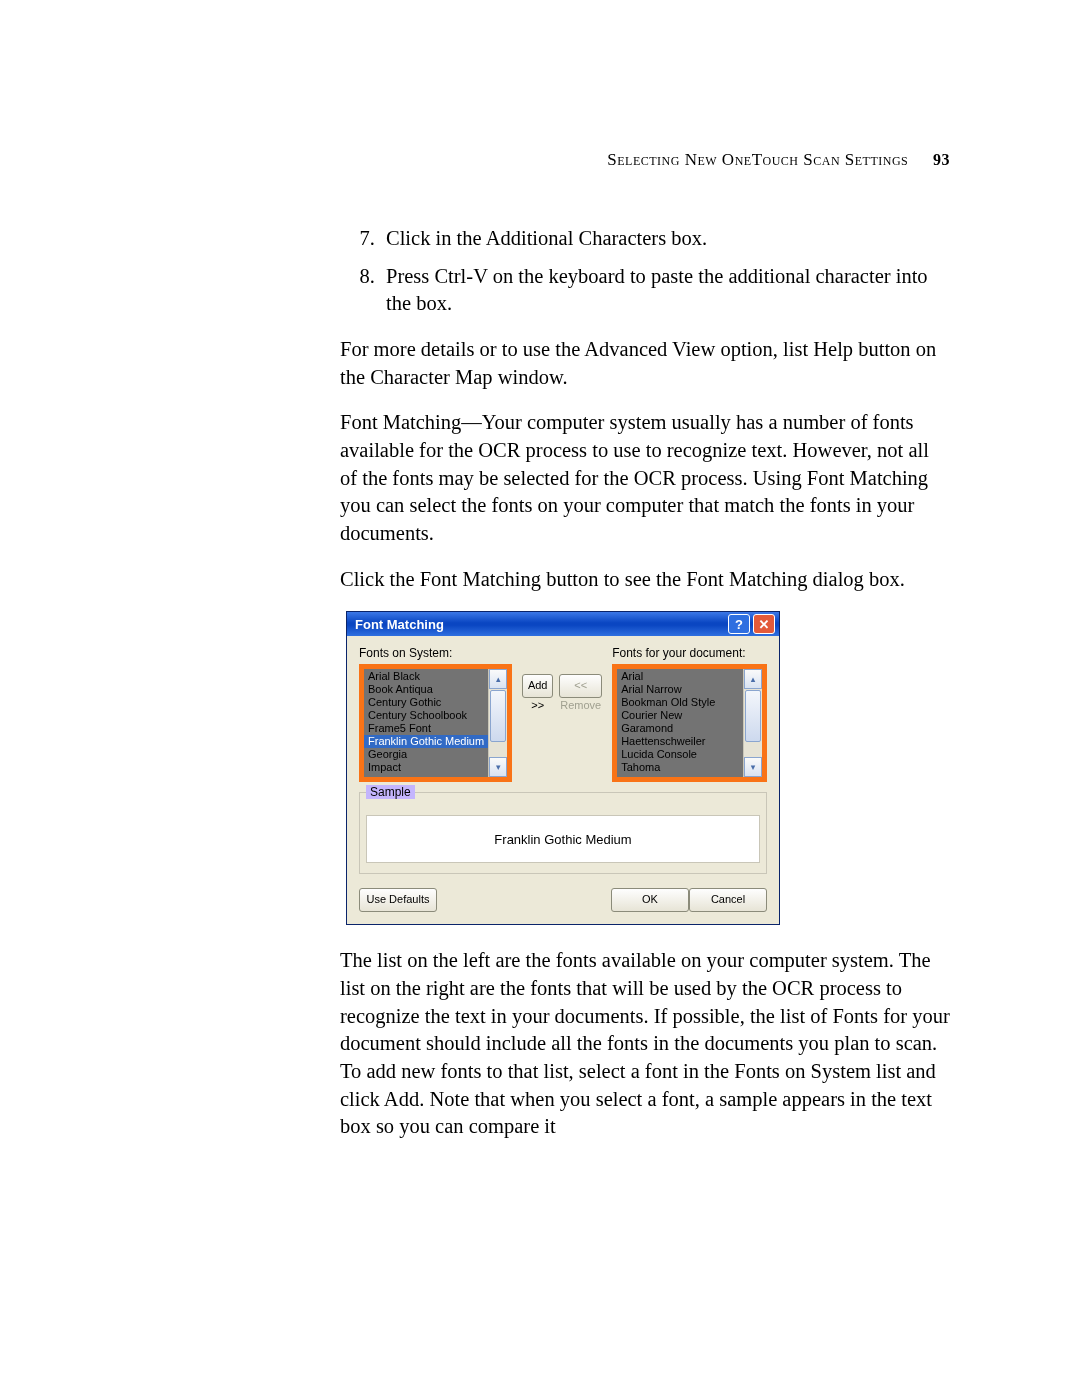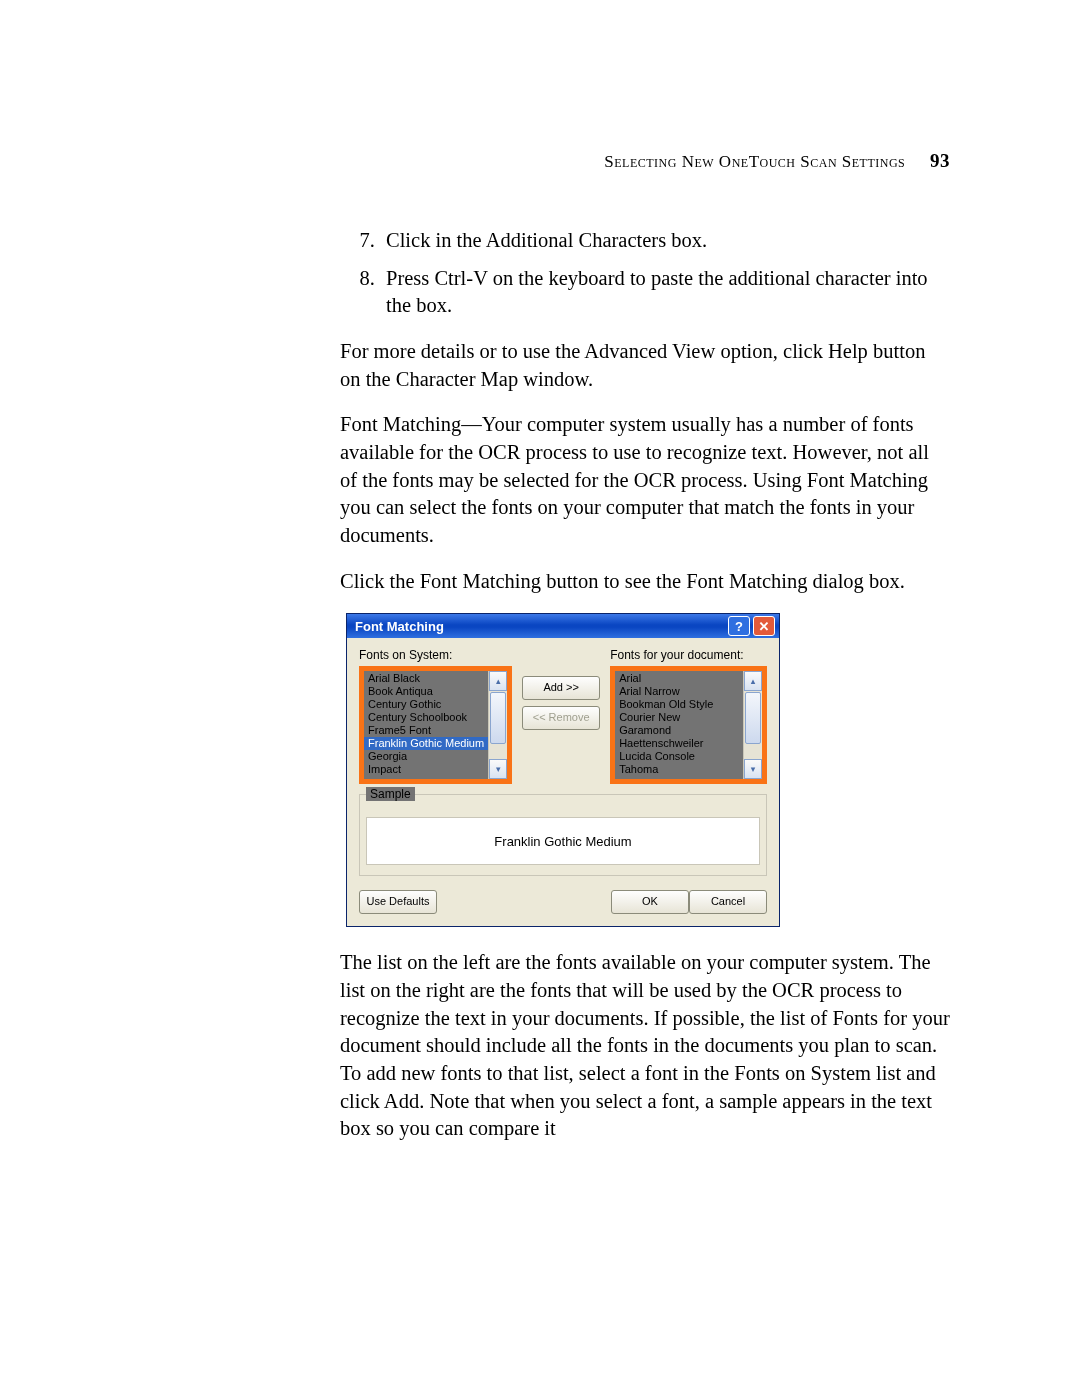--- a/index.html
+++ b/index.html
@@ -17,21 +17,21 @@
   }
   .header-row {
     font-variant: small-caps;
     font-size: 17px;
     letter-spacing: 0.5px;
     text-align: right;
     margin-bottom: 55px;
   }
   .header-row .pnum {
     font-weight: bold;
-    font-size: 19px;
+    font-size: 16px;
     margin-left: 20px;
   }
   ol.steps {
     margin: 0 0 18px 0;
     padding-left: 40px;
     font-size: 20.5px;
     line-height: 1.35;
   }
   ol.steps li {
     margin-bottom: 10px;
@@ -84,21 +84,21 @@
   .dlg-body {
     padding: 10px 12px 12px 12px;
   }
   .lists-row {
     display: flex;
     gap: 10px;
     align-items: flex-start;
   }
   .col { display: flex; flex-direction: column; }
   .col-left { width: 160px; }
-  .col-mid { width: 80px; padding-top: 28px; display:flex; flex-direction:column; gap:6px; align-items:center;}
+  .col-mid { width: 80px; padding-top: 28px; display:flex; flex-direction:row; gap:6px; align-items:center;}
   .col-right { width: 176px; }
   .lbl { margin-bottom: 4px; }
   .listbox-wrap {
     display: flex;
     border: 5px solid #f97316;
     background: #737373;
     height: 108px;
   }
   .listbox {
     flex: 1;
@@ -158,21 +158,21 @@
   .sample-group {
     margin-top: 10px;
     border: 1px solid #c9c6b8;
     padding: 22px 6px 10px 6px;
     position: relative;
   }
   .sample-group .legend {
     position: absolute;
     top: -8px;
     left: 6px;
-    background: #737373;
+    background: #c4b5fd;
     padding: 0 4px;
     font-size: 12px;
   }
   .sample-box {
     height: 46px;
     background: #fff;
     border: 1px solid #c9c6b8;
     display:flex;align-items:center;justify-content:center;
     font-family: 'Franklin Gothic Medium', Arial, sans-serif;
     font-size: 13px;
@@ -198,21 +198,21 @@
   <ol class="steps" start="7">
     <li>
       <span>Click in the </span><span class="b">Additional Characters</span><span> box.</span>
     </li>
     <li>
       <span>Press </span><span class="b">Ctrl-V</span><span> on the keyboard to paste the additional character into the box.</span>
     </li>
   </ol>
 
   <p class="body">
-    <span>For more details or to use the Advanced View option, click </span><span class="b">Help</span><span> button on the Character Map window.</span>
+    <span>For more details or to use the Advanced View option, list </span><span class="b">Help</span><span> button on the Character Map window.</span>
   </p>
 
   <p class="body">
     <span class="b">Font Matching</span><span>—Your computer system usually has a number of fonts available for the OCR process to use to recognize text. However, not all of the fonts may be selected for the OCR process. Using Font Matching you can select the fonts on your computer that match the fonts in your documents.</span>
   </p>
 
   <p class="body">
     <span>Click the </span><span class="b">Font Matching</span><span> button to see the Font Matching dialog box.</span>
   </p>
 

